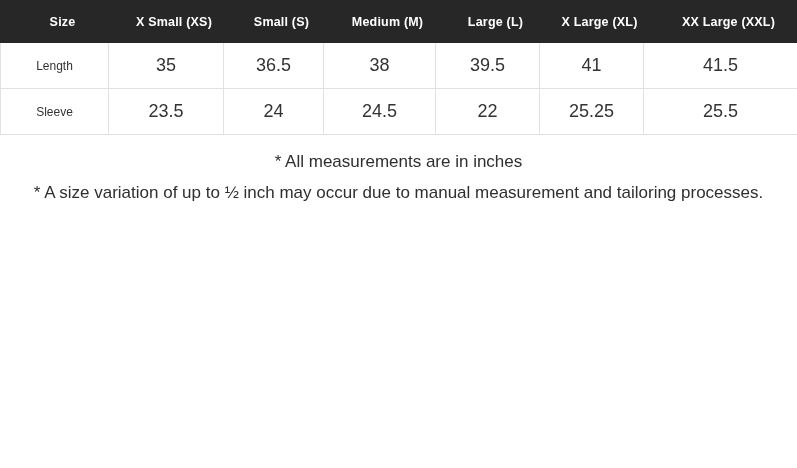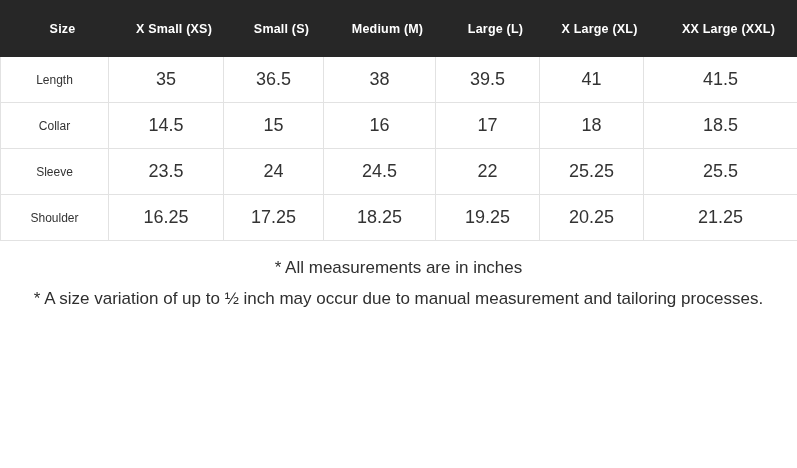--- a/index.html
+++ b/index.html
@@ -35,21 +35,21 @@
     color: #333333;
     height: 46px;
     padding: 0 4px;
     box-sizing: border-box;
   }
   table.size-chart thead th {
     background: #272727;
     color: #ffffff;
     font-weight: bold;
     font-size: 12.5px;
-    height: 56px;
+    height: 42px;
     border: 1px solid #272727;
     letter-spacing: 0.2px;
     padding-left: 20px;
   }
   table.size-chart tbody tr td:first-child {
     font-size: 12px;
     color: #333333;
   }
   col.c0 { width: 108px; }
   col.c1 { width: 115px; }
@@ -102,45 +102,27 @@
       <tr>
         <td>Length</td>
         <td>35</td>
         <td>36.5</td>
         <td>38</td>
         <td>39.5</td>
         <td>41</td>
         <td>41.5</td>
       </tr>
       <tr>
-        <td>Collar</td>
-        <td>14.5</td>
-        <td>15</td>
-        <td>16</td>
-        <td>17</td>
-        <td>18</td>
-        <td>18.5</td>
-      </tr>
-      <tr>
         <td>Sleeve</td>
         <td>23.5</td>
         <td>24</td>
         <td>24.5</td>
         <td>22</td>
         <td>25.25</td>
         <td>25.5</td>
-      </tr>
-      <tr>
-        <td>Shoulder</td>
-        <td>16.25</td>
-        <td>17.25</td>
-        <td>18.25</td>
-        <td>19.25</td>
-        <td>20.25</td>
-        <td>21.25</td>
       </tr>
     </tbody>
   </table>
 
   <div class="notes">
     <div class="note">* All measurements are in inches</div>
     <div class="note">* A size variation of up to ½ inch may occur due to manual measurement and tailoring processes.</div>
   </div>
 
 </div>

